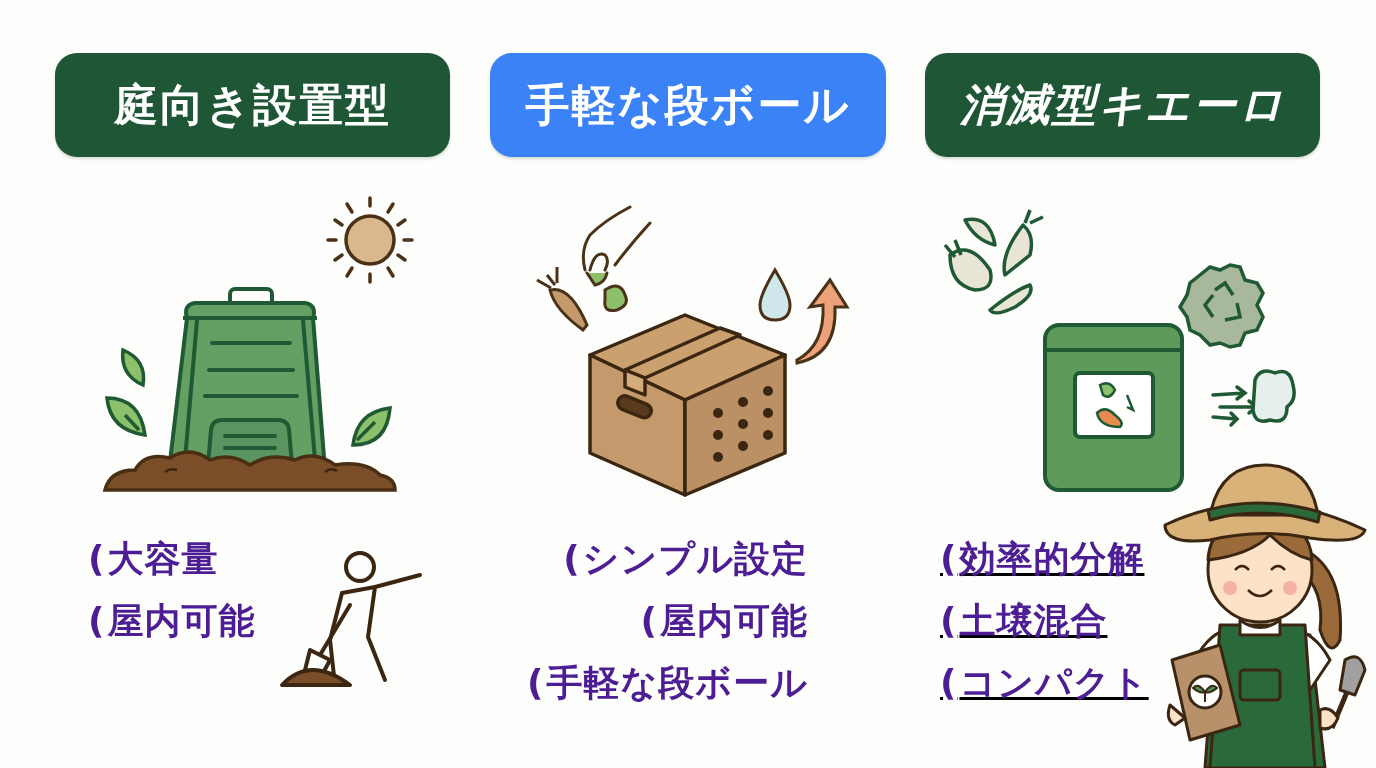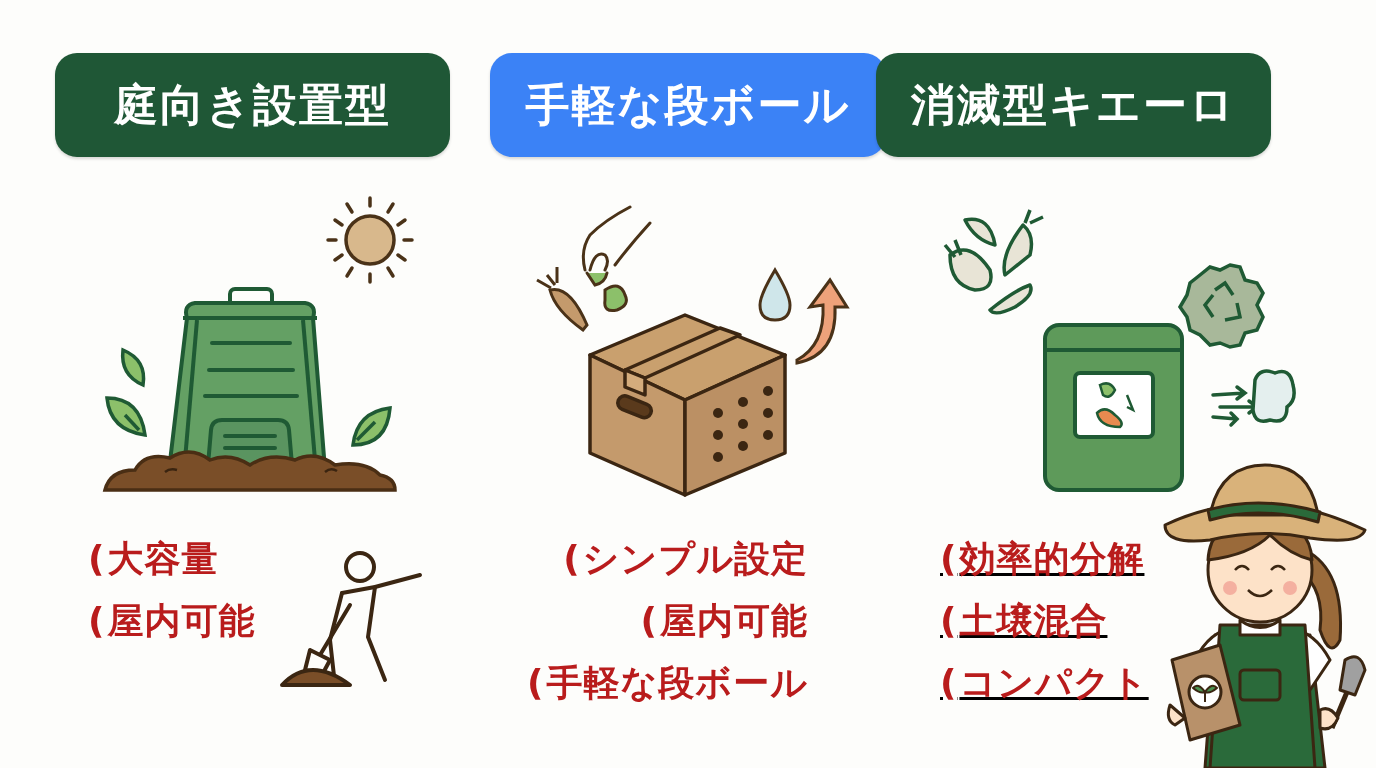--- a/index.html
+++ b/index.html
@@ -14,35 +14,35 @@
       border-radius: 22px;
       display: flex; align-items: center; justify-content: center;
       color: #ffffff; font-weight: bold; font-size: 44px; letter-spacing: 2px;
       box-shadow: 0 2px 3px rgba(0,0,0,0.15);
     }
     .pill.green { background: #1f5736; }
     .pill.brown { background: #3b82f6; }
     .illus { position: absolute; }
     .features { position: absolute; list-style: none; margin: 0; padding: 0; }
     .features li {
-      font-size: 36px; font-weight: bold; color: #b91c1c;
+      font-size: 36px; font-weight: bold; color: #4c1d95;
       height: 62px; line-height: 62px; white-space: nowrap; letter-spacing: 1px;
     }
     .features li .paren { font-weight: bold; margin-right: 2px; }
   </style>
 </head>
 <body>
 
 <div class="pill green" style="left:55px; width:395px;">
   <span>庭向き設置型</span>
 </div>
 <div class="pill brown" style="left:490px; width:396px;">
   <span>手軽な段ボール</span>
 </div>
-<div class="pill green" style="left:876px; width:395px;">
+<div class="pill green" style="left:925px; width:395px;font-style:italic;">
   <span>消滅型キエーロ</span>
 </div>
 
 <svg class="illus" style="left:95px; top:190px;" width="330" height="310" viewBox="0 0 330 310">
   <g stroke="#4a3218" stroke-width="3.5" stroke-linecap="round">
     <circle cx="275" cy="50" r="24" fill="#d8b88c"></circle>
     <line x1="275" y1="8" x2="275" y2="16"></line>
       <line x1="275" y1="84" x2="275" y2="92"></line>
     <line x1="233" y1="50" x2="241" y2="50"></line>
       <line x1="309" y1="50" x2="317" y2="50"></line>

